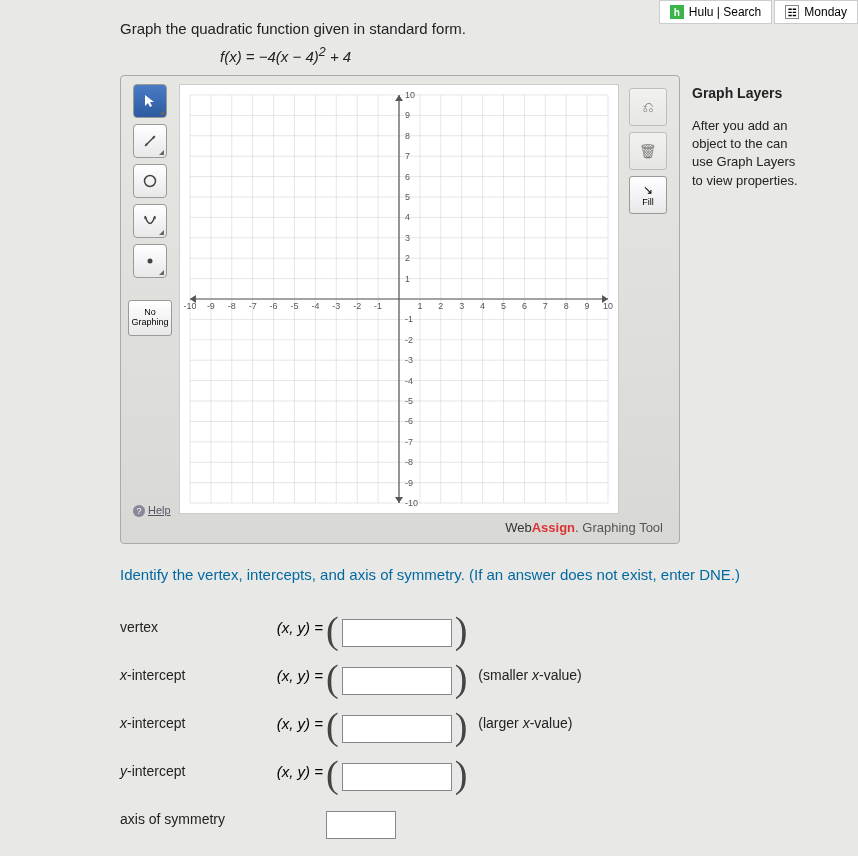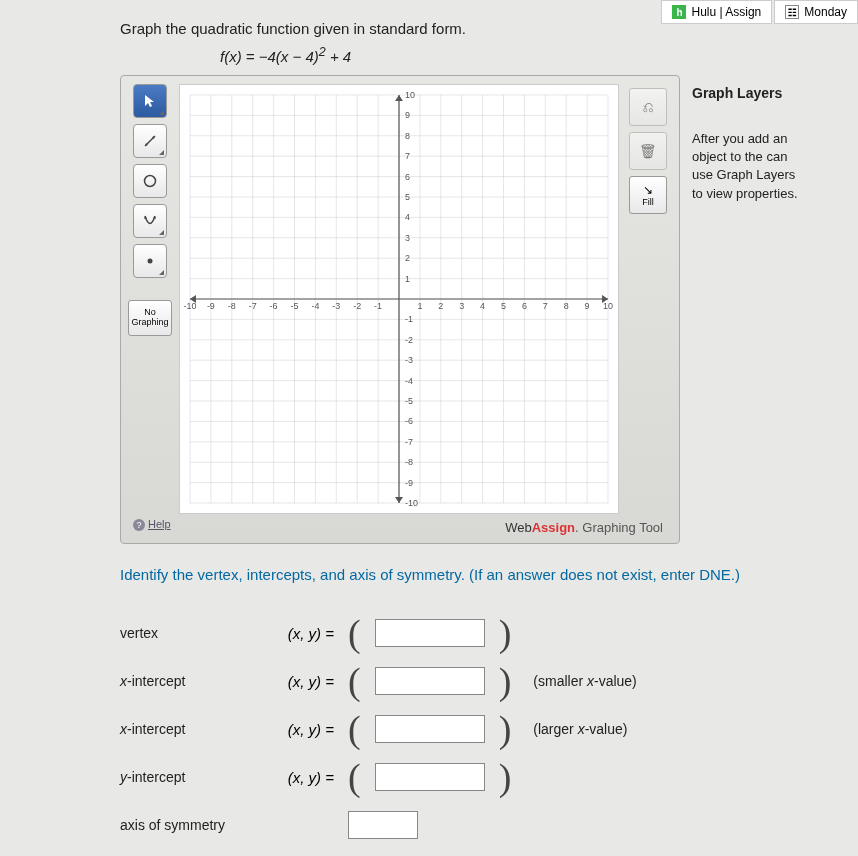--- a/index.html
+++ b/index.html
@@ -14,47 +14,47 @@
   .graph-panel { width: 560px; background: linear-gradient(#e6e6e3,#d8d8d5); border: 1px solid #aaa; border-radius: 4px; padding: 8px; position: relative; }
   .toolbar { width: 42px; float: left; display: flex; flex-direction: column; gap: 6px; align-items: center; }
   .tool-btn { width: 34px; height: 34px; background: linear-gradient(#fff,#e8e8e8); border: 1px solid #999; border-radius: 4px; display: flex; align-items: center; justify-content: center; cursor: pointer; font-size: 16px; position: relative; }
   .tool-btn.active { background: linear-gradient(#4a7bc4,#2d5aa0); color: #fff; }
   .tool-btn .corner { position: absolute; bottom: 2px; right: 2px; width: 0; height: 0; border-left: 5px solid transparent; border-bottom: 5px solid #666; }
   .no-sol { width: 44px; height: 36px; background: linear-gradient(#fff,#e8e8e8); border: 1px solid #999; border-radius: 3px; font-size: 9px; text-align: center; display: flex; flex-direction: column; justify-content: center; cursor: pointer; line-height: 1.1; }
   .graph-area { margin-left: 50px; width: 440px; height: 430px; background: #fff; position: relative; border: 1px solid #ccc; }
   .right-tools { position: absolute; right: 12px; top: 12px; display: flex; flex-direction: column; gap: 6px; }
   .rt-btn { width: 38px; height: 38px; background: linear-gradient(#fff,#e8e8e8); border: 1px solid #999; border-radius: 3px; font-size: 9px; display: flex; flex-direction: column; align-items: center; justify-content: center; cursor: pointer; }
   .rt-btn.disabled { opacity: 0.5; }
-  .help-link { position: absolute; bottom: 12px; left: 12px; font-size: 11px; color: #556; text-decoration: underline; cursor: pointer; }
+  .help-link { position: absolute; bottom: 26px; left: 12px; font-size: 11px; color: #556; text-decoration: underline; cursor: pointer; }
   .help-link::before { content: "?"; display: inline-block; width: 12px; height: 12px; background: #889; color: #fff; border-radius: 50%; text-align: center; line-height: 12px; font-size: 9px; margin-right: 3px; }
   .brand { text-align: right; font-size: 13px; color: #555; margin-top: 6px; padding-right: 8px; }
   .brand .wa { color: #333; }
   .brand .assign { color: #d33; font-weight: bold; }
   .layers-panel { flex: 1; padding: 10px 0 0 12px; }
-  .layers-title { font-weight: bold; font-size: 14px; margin-bottom: 29px; color: #222; }
+  .layers-title { font-weight: bold; font-size: 14px; margin-bottom: 16px; color: #222; }
   .layers-text { font-size: 13px; color: #222; line-height: 1.4; }
   .questions { margin-top: 22px; }
   .q-instr { font-size: 15px; margin-bottom: 36px; color: #0369a1; }
-  .q-row { display: flex; align-items: center; margin-bottom: 20px; gap: 14px; }
+  .q-row { display: flex; margin-bottom: 20px; gap: 3px; }
   .q-label { width: 130px; font-size: 14px; color: #222; }
   .q-eq { font-style: italic; font-size: 15px; width: 70px; text-align: right; }
   .paren { font-size: 38px; font-weight: 100; color: #444; line-height: 0.6; font-family: 'Times New Roman', serif; }
   .q-input { width: 110px; height: 28px; border: 1px solid #888; background: #fff; padding: 0 5px; font-size: 13px; }
   .q-input.sm { width: 70px; }
   .q-note { font-size: 14px; color: #222; margin-left: 8px; }
   svg.grid { width: 100%; height: 100%; }
   .axis-label { font-size: 9px; fill: #555; }
 </style>
 </head>
 <body>
 
 <div class="tabs">
   <div class="tab">
     <span class="tab-icon" style="background:#39b54a;color:#fff;">h</span>
-    <span>Hulu | Assign</span>
+    <span>Hulu | Search</span>
   </div>
   <div class="tab">
     <span class="tab-icon" style="border:1px solid #888;">☷</span>
     <span>Monday</span>
   </div>
 </div>
 
 <div class="content">
   <div class="prompt">Graph the quadratic function given in standard form.</div>
   <div class="formula">

